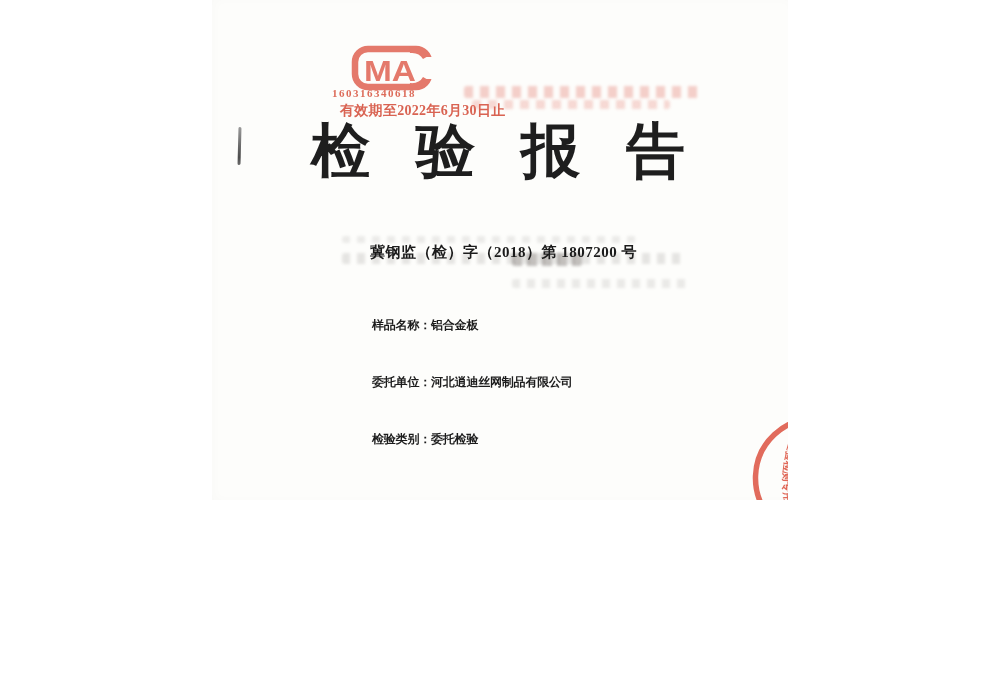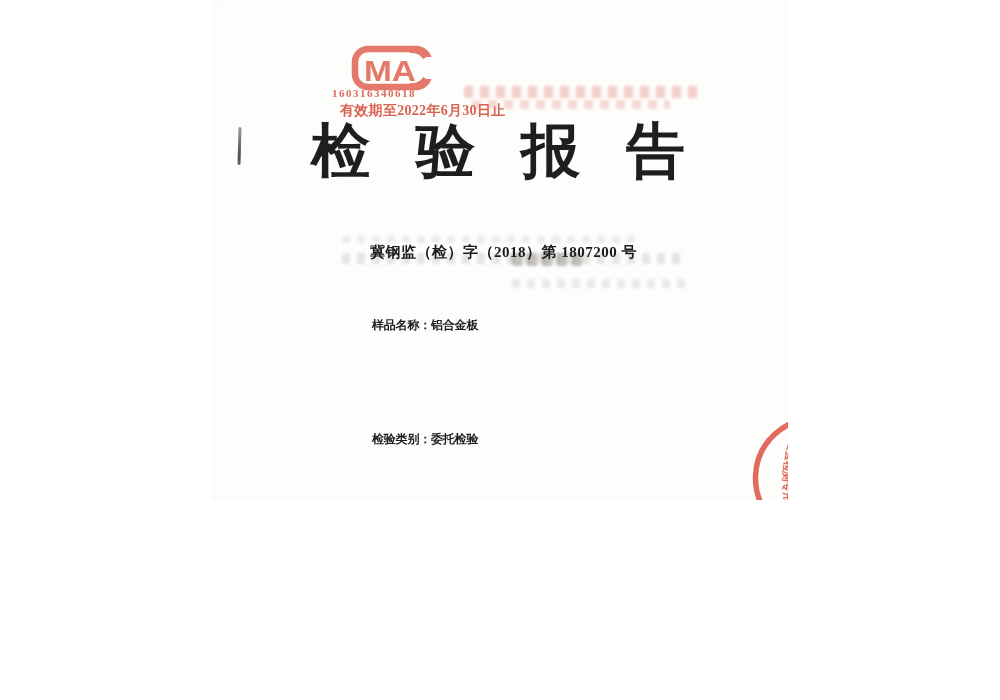--- a/index.html
+++ b/index.html
@@ -75,20 +75,21 @@
     <div class="abs title">
       <span>检</span>
       <span>验</span>
       <span>报</span>
       <span>告</span>
     </div>
 
     <div class="abs doc-number">冀钢监（检）字（2018）第 1807200 号</div>
 
     <div class="abs field f1"><span>样品名称：</span><span>铝合金板</span></div>
+    <div class="abs field f2"><span>委托单位：</span><span>河北逍迪丝网制品有限公司</span></div>
     <div class="abs field f3"><span>检验类别：</span><span>委托检验</span></div>
 
     <div class="abs issuer">河北省钢铁产品质量监督检验站</div>
 
     <svg class="abs seal seal-a" viewBox="0 0 128 128">
       <circle cx="64" cy="64" r="59.5" fill="none" stroke="#de5240" stroke-width="5.5"></circle>
       <path id="arcA" d="M 23.3 87.5 A 47 47 0 1 1 104.7 87.5" fill="none"></path>
       <text font-size="13" font-weight="bold" fill="#dd4f3d">
         <textPath href="#arcA" textLength="192" lengthAdjust="spacingAndGlyphs">河北省钢铁产品质量监督检验站</textPath>
       </text>

